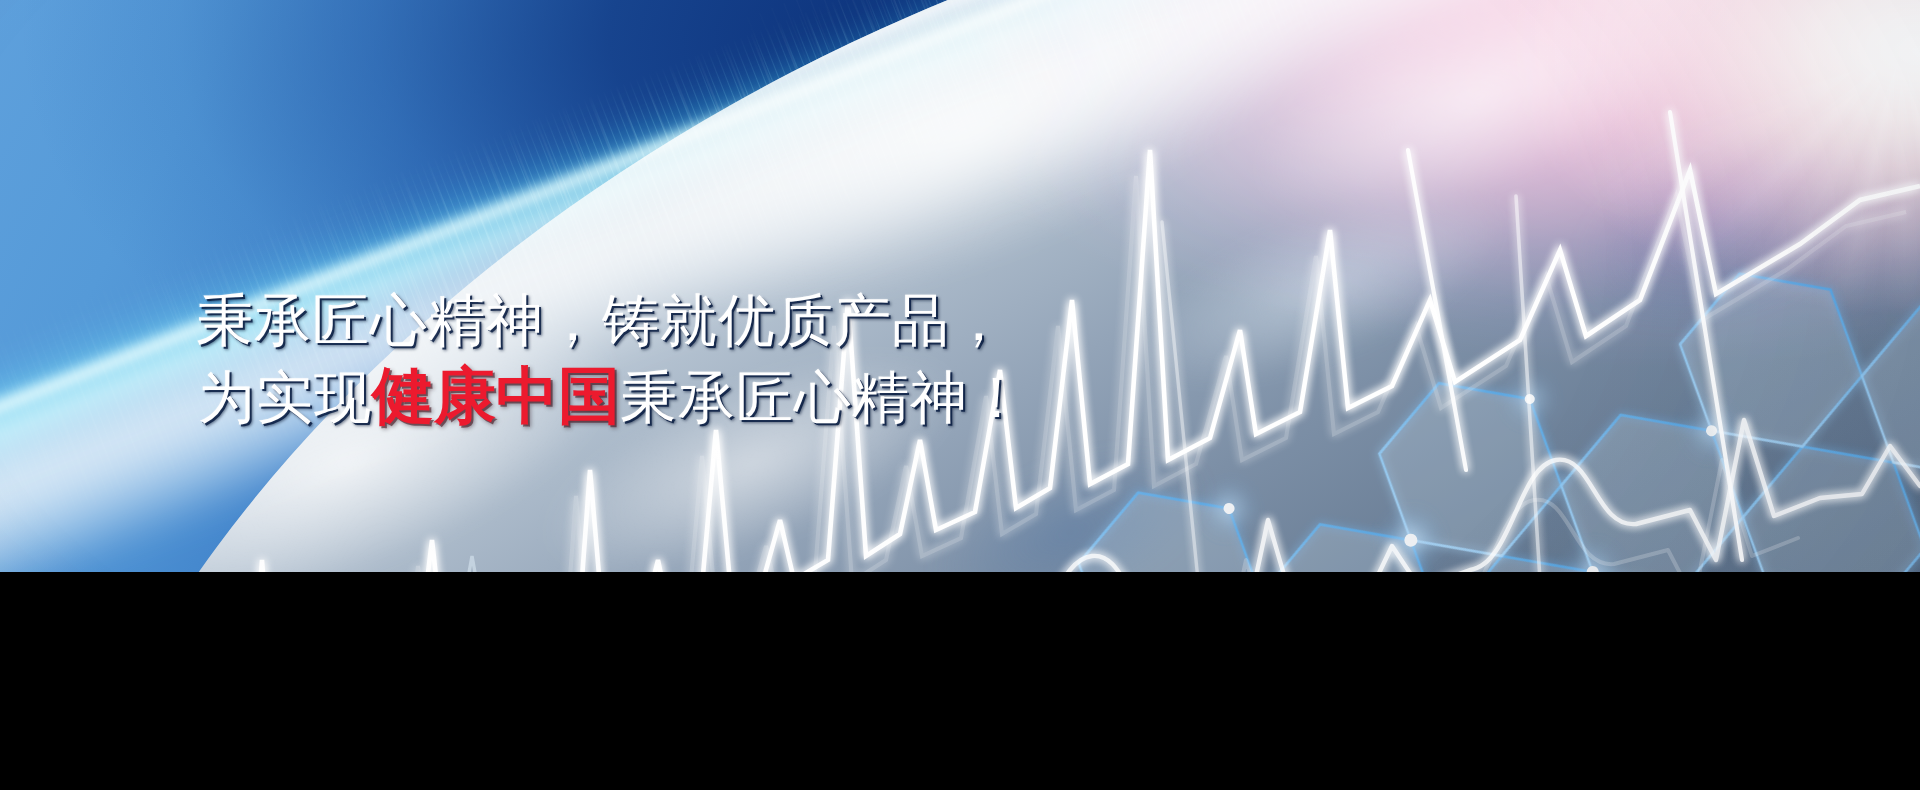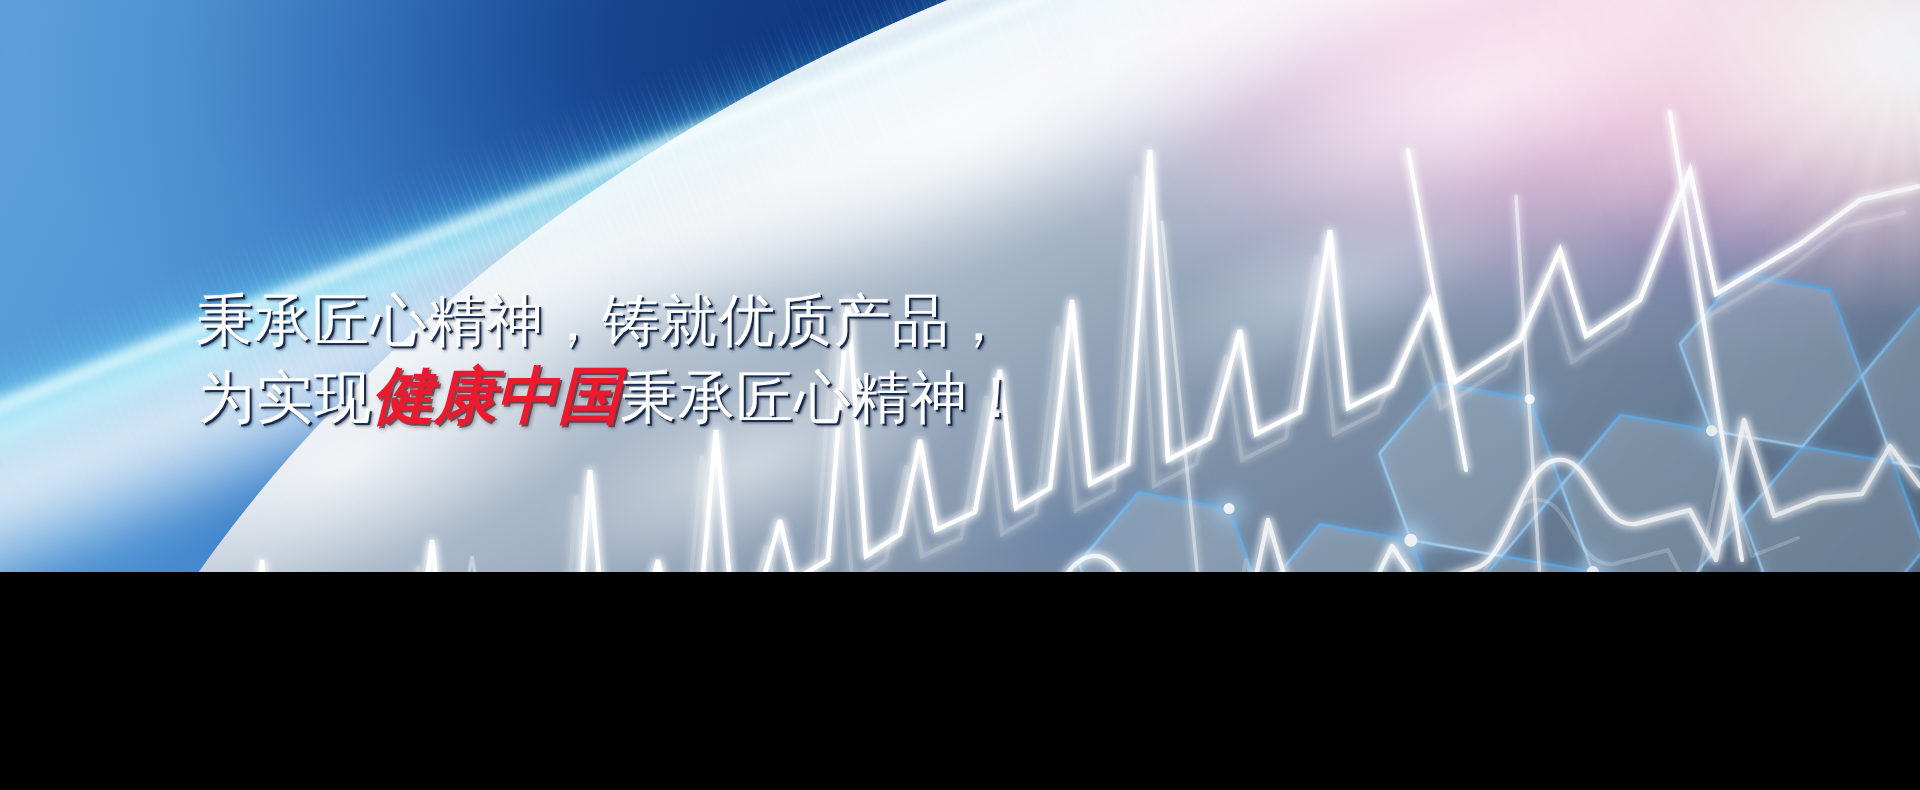--- a/index.html
+++ b/index.html
@@ -273,21 +273,20 @@
   }
   .hl-line.l2{ padding-left:2px; }
   .hl-red{
     color:#ec1a2e;
     font-weight:900;
     font-size:62px;
     letter-spacing:0px;
     text-shadow:
        2px 2px 0 rgba(60,10,20,.55),
        3px 3px 4px rgba(30,5,15,.40);
-    font-style: italic;
   }
 
   
   .vignette{
     background:
       radial-gradient(ellipse 1500px 900px at 40% 45%, rgba(0,0,0,0) 55%, rgba(5,20,55,.10) 100%);
   }
 </style>
 </head>
 <body>

